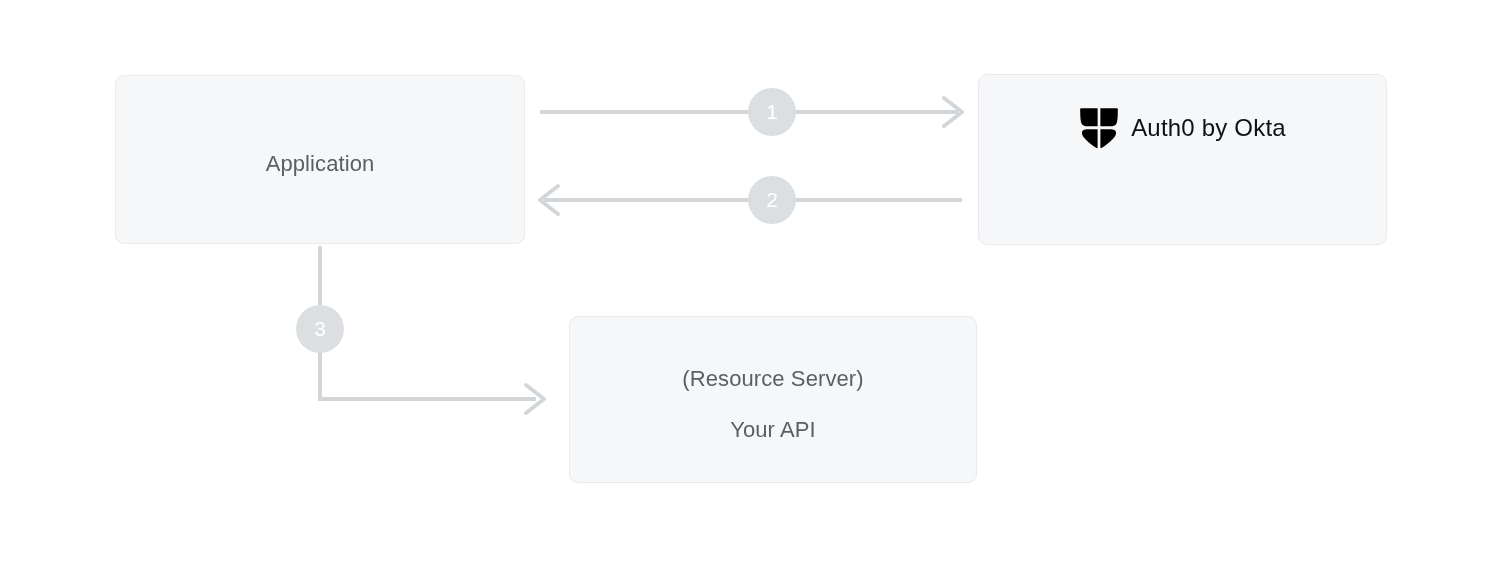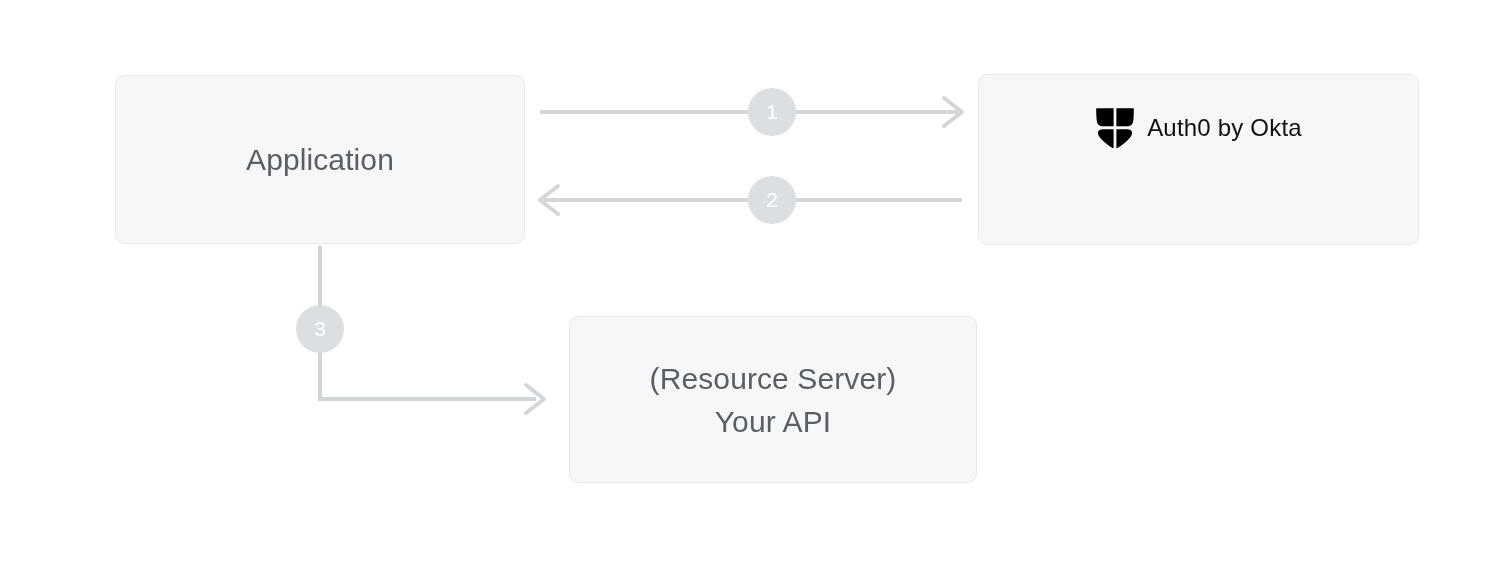--- a/index.html
+++ b/index.html
@@ -33,36 +33,37 @@
     border: 1px solid #e8eaed;
     border-radius: 9px;
     display: flex;
     flex-direction: column;
     align-items: center;
     justify-content: center;
     text-align: center;
   }
   .node-label {
     color: #5a5f63;
-    font-size: 30px;
+    font-size: 22px;
     line-height: 43px;
     font-weight: 400;
     letter-spacing: 0.1px;
     white-space: nowrap;
+    margin-top: 8px;
   }
   #node-application {
     left: 115px;
     top: 75px;
     width: 410px;
     height: 169px;
   }
   #node-auth-server {
     left: 978px;
     top: 74px;
-    width: 441px;
+    width: 409px;
     height: 171px;
     justify-content: flex-start;
     padding-top: 32px;
   }
   #node-api {
     left: 569px;
     top: 316px;
     width: 408px;
     height: 167px;
   }

